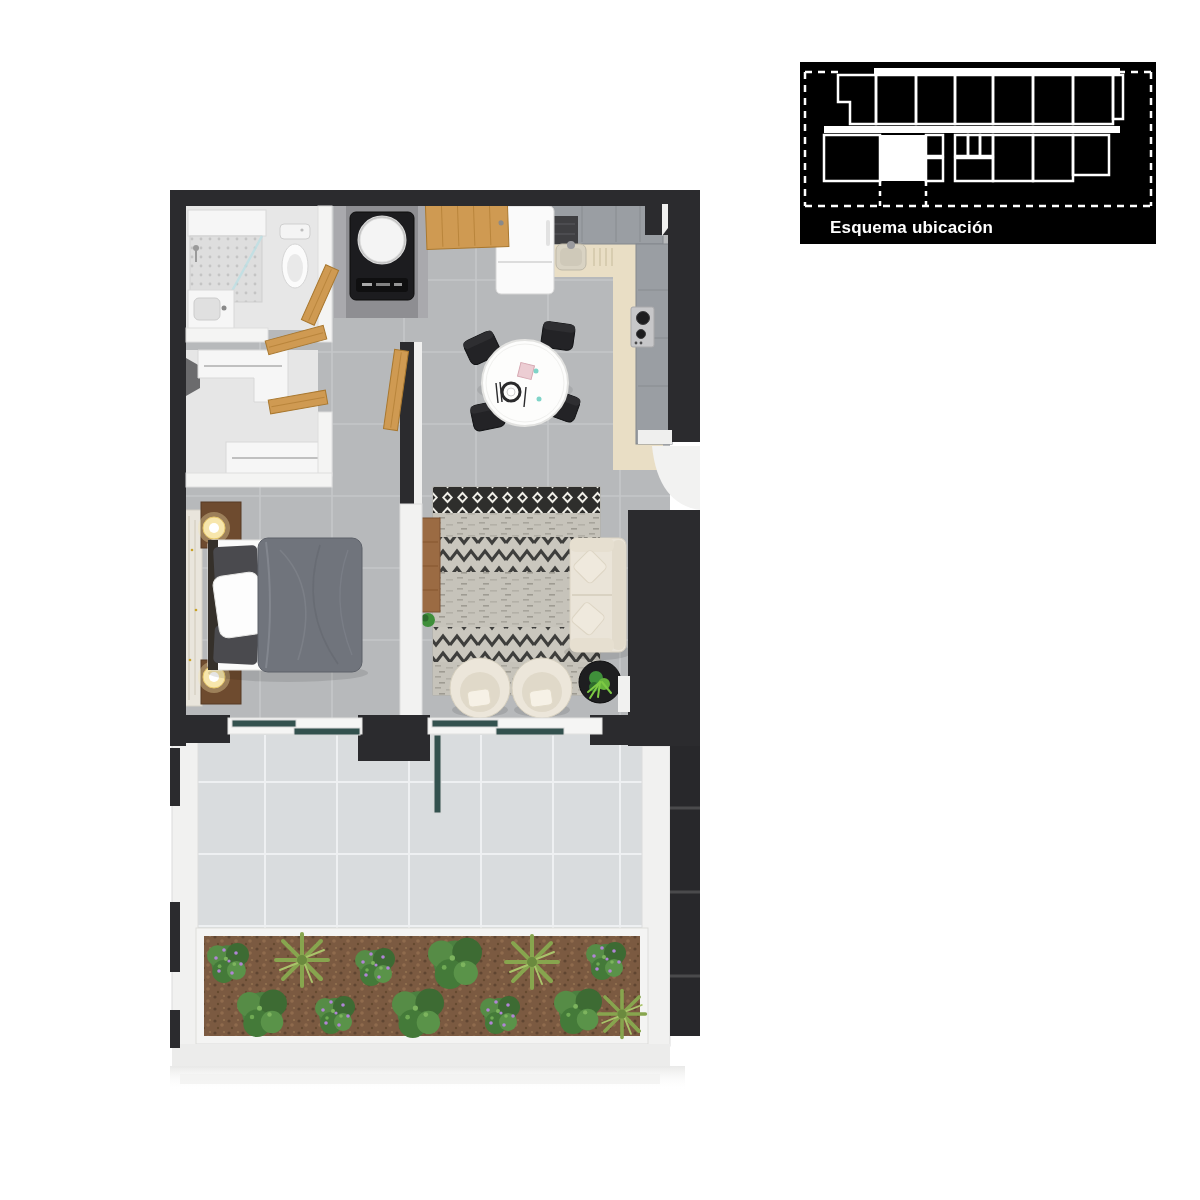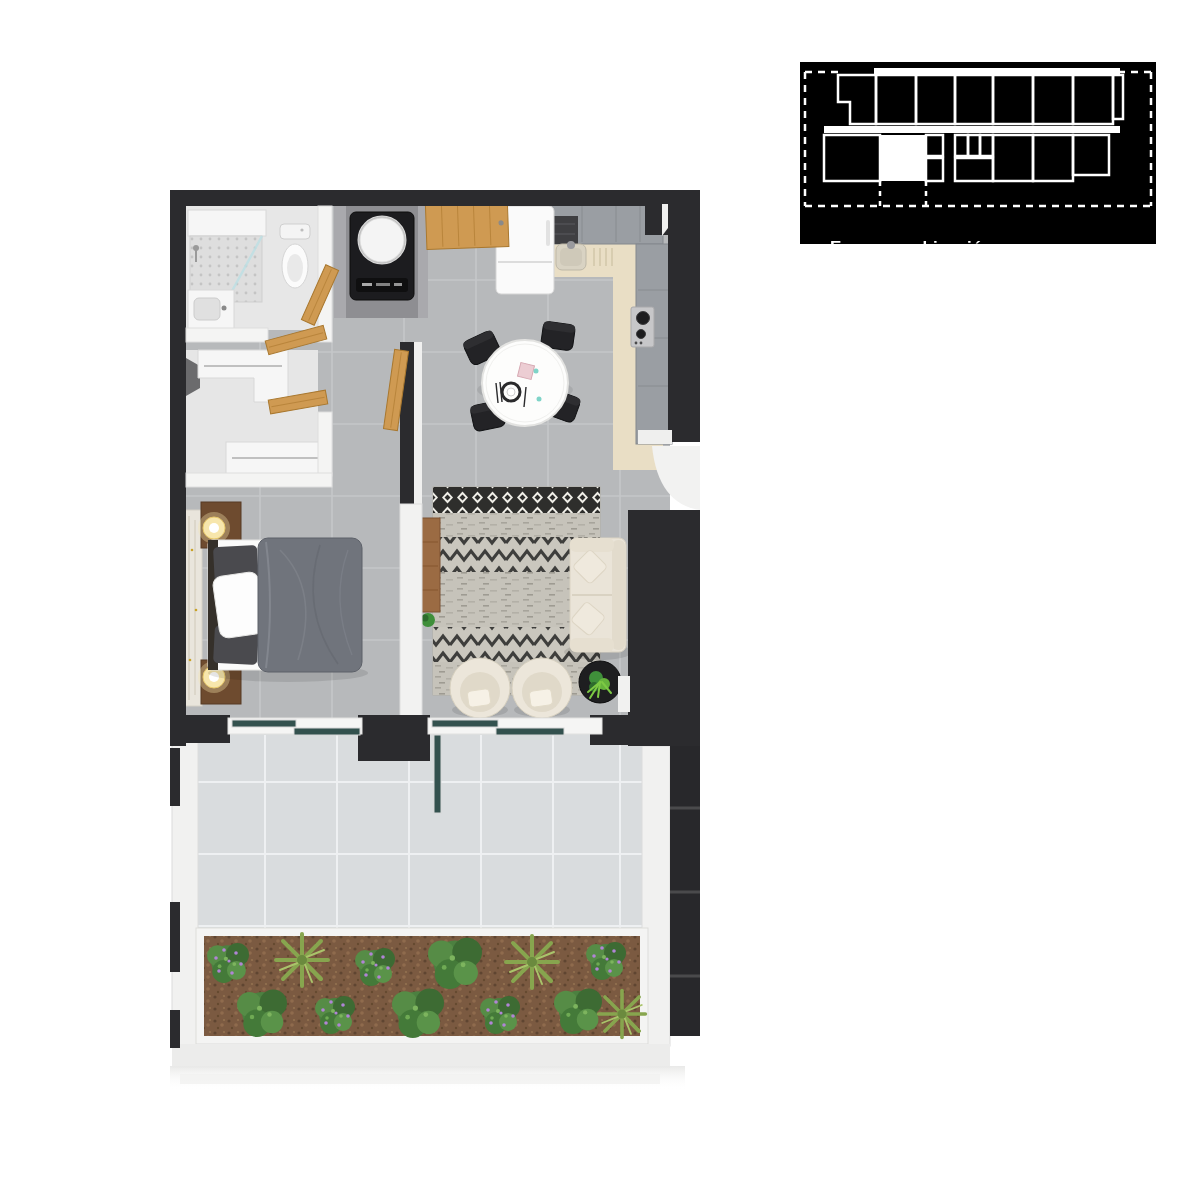--- a/index.html
+++ b/index.html
@@ -1,21 +1,21 @@
 <!DOCTYPE html>
 <html style="--wall-dark: #2b2b2e; --floor-tile: #b7b9bb; --floor-grout: #cdcfd1; --terrace-tile: #d9dcde; --terrace-grout: #eef0f2; --kitchen-counter: #e9dec5; --cabinet-gray: #9a9ea3; --wood: #cf9a52; --wood-dark: #6e4b2f; --white-wall: #f2f2f1; --appliance-black: #1c1c1f; --sofa-cream: #eae4d8; --bed-gray: #70747c; --rug-base: #cac7be; --rug-dark: #3e3e3c; --plant-green: #4c8040; --plant-palm: #87a54e; --flower-purple: #b184d6; --soil-brown: #7b5a41; --glass-teal: #33514e; --marble-panel: #e9e5dc; --inset-bg: #000000; --inset-highlight: #ffffff;"><head>
 <meta charset="utf-8">
 <style>
   html,body{margin:0;padding:0;background:#ffffff;}
   body{width:1200px;height:1200px;position:relative;overflow:hidden;
        font-family:"Liberation Sans", sans-serif;}
   .plan-wrap{position:absolute;left:170px;top:190px;width:530px;height:900px;}
   .inset-wrap{position:absolute;left:800px;top:62px;width:356px;height:182px;}
   .inset-label{position:absolute;left:30px;top:156px;color:#ffffff;
-       font-size:17px;font-weight:600;letter-spacing:.2px;margin-top:20px;}
+       font-size:17px;font-weight:600;letter-spacing:.2px;}
   svg{display:block;}
 </style>
 </head>
 <body>
 
 <div class="plan-wrap">
 <svg width="530" height="900" viewBox="0 0 530 900">
   <defs>
     <pattern id="soil" width="14" height="12" patternUnits="userSpaceOnUse">
       <rect width="14" height="12" style="fill:var(--soil-brown,#7b5a41)"></rect>

